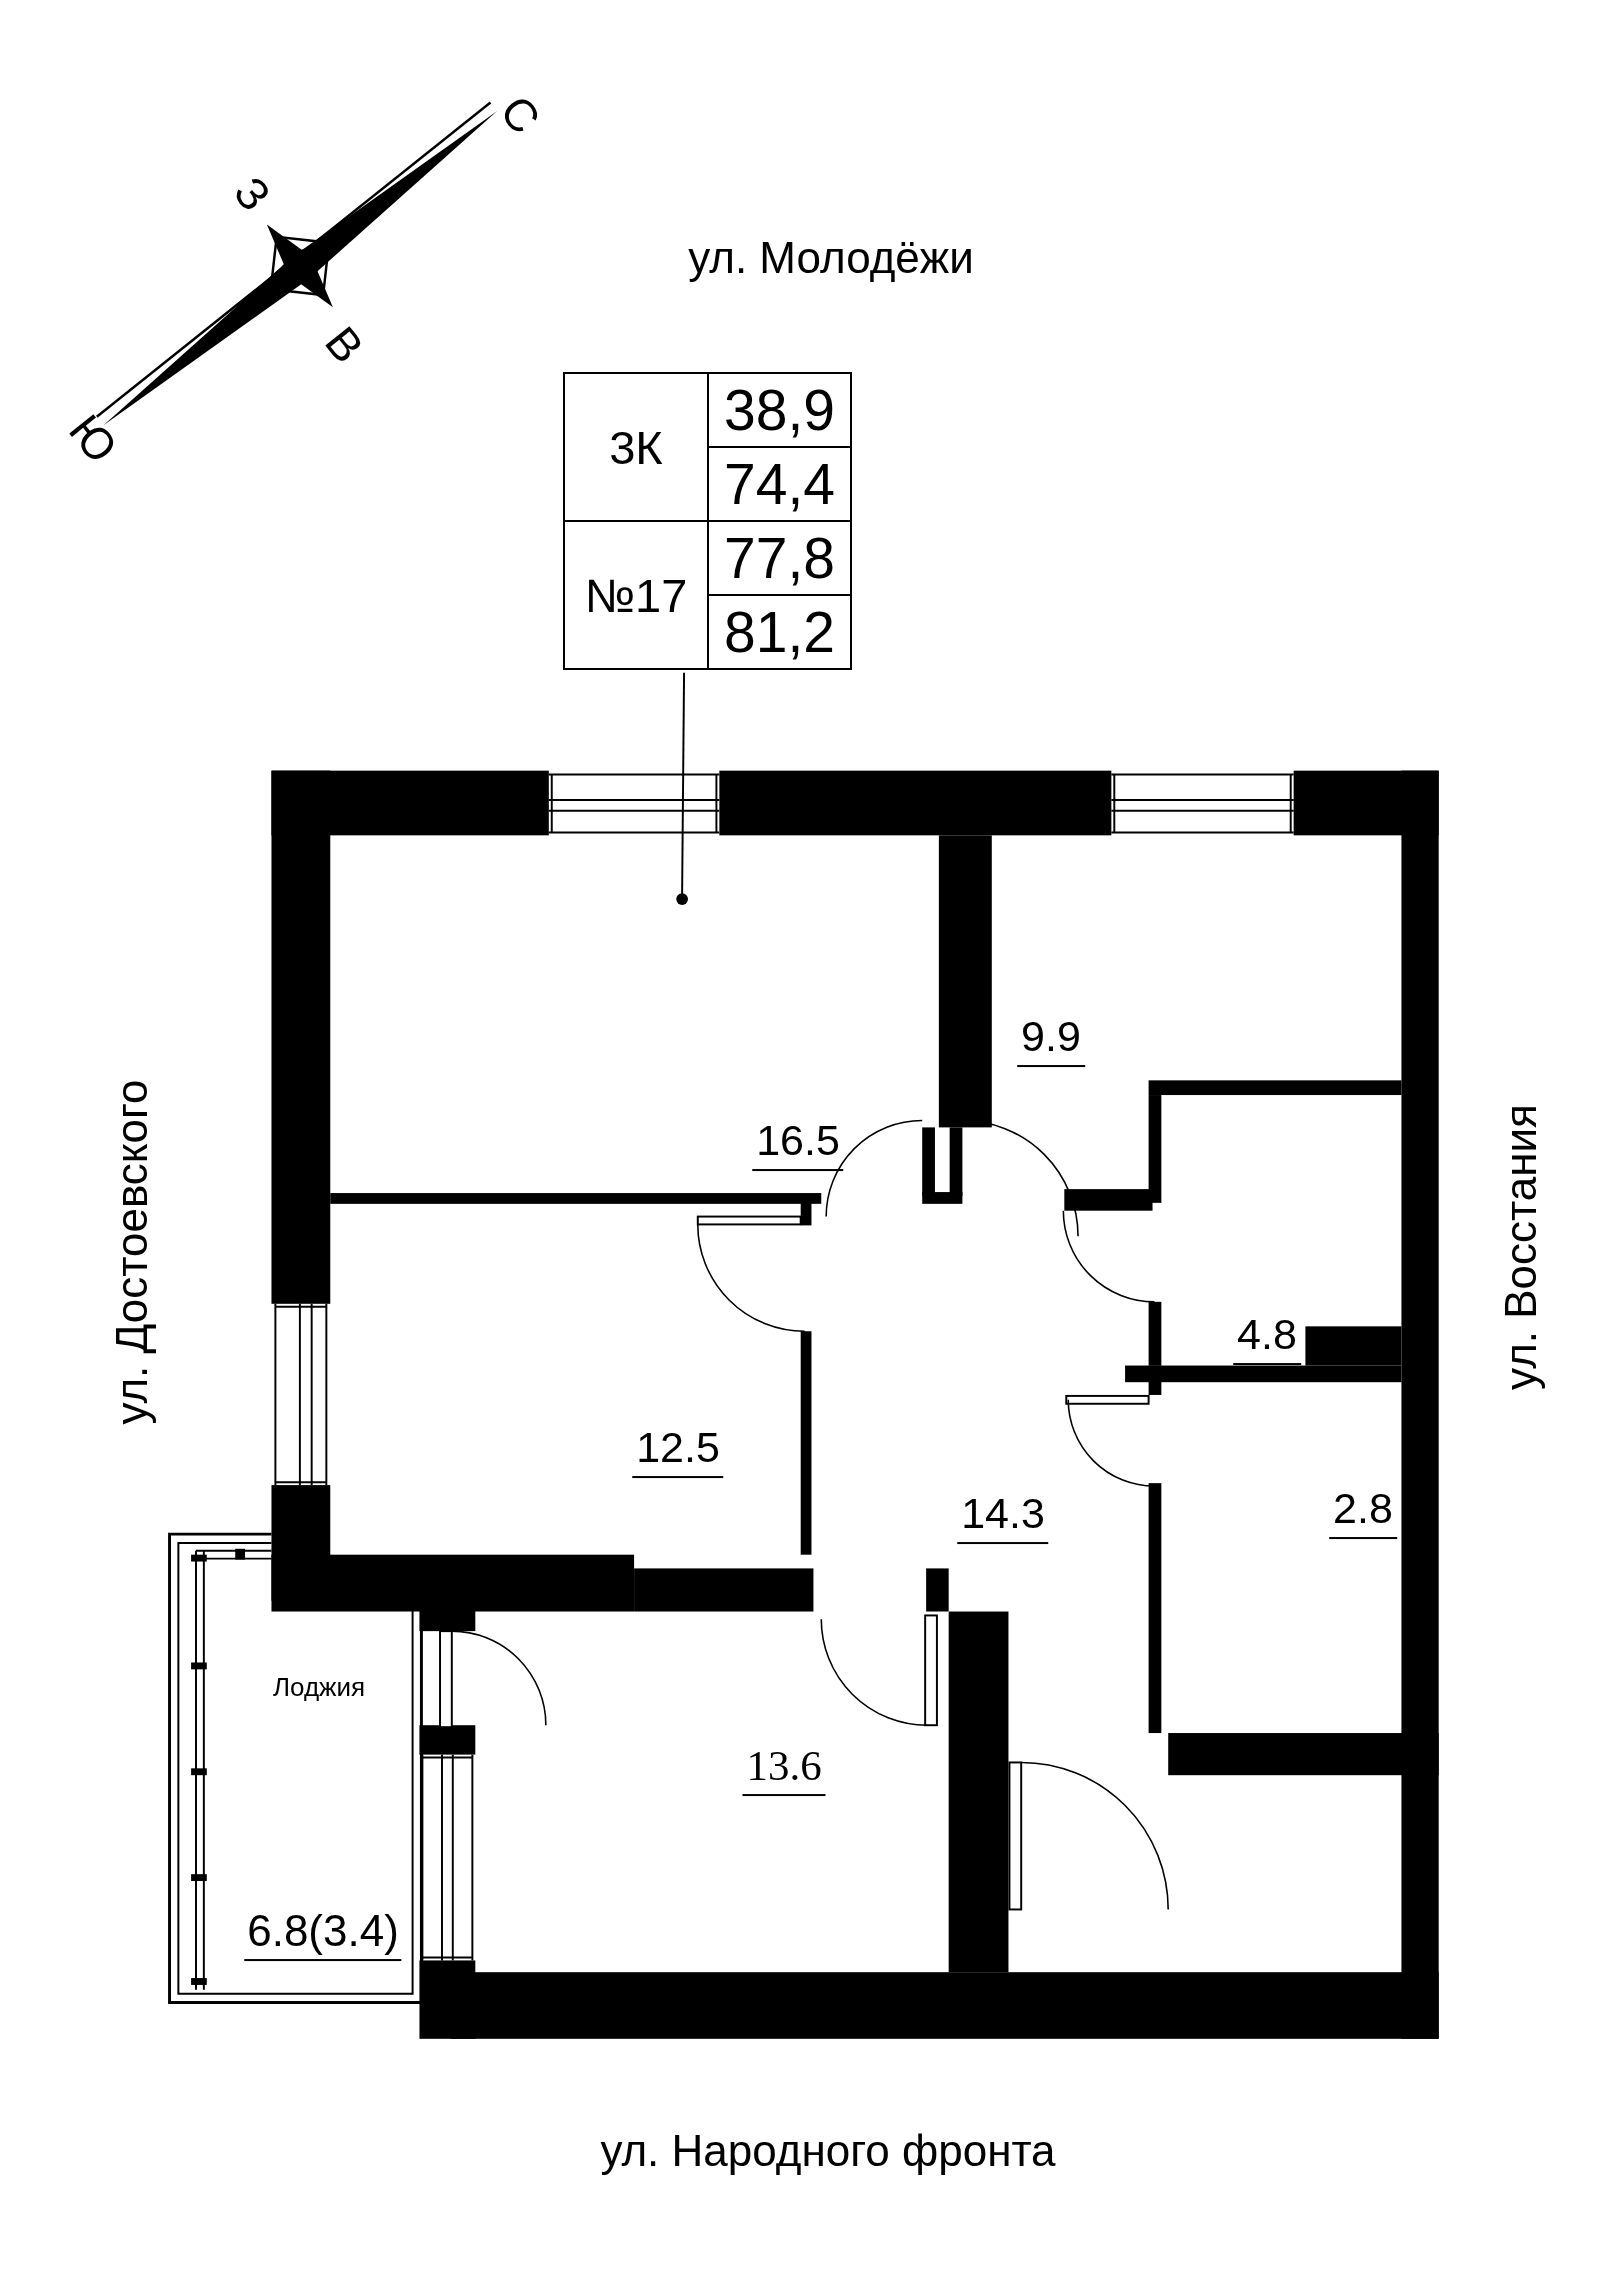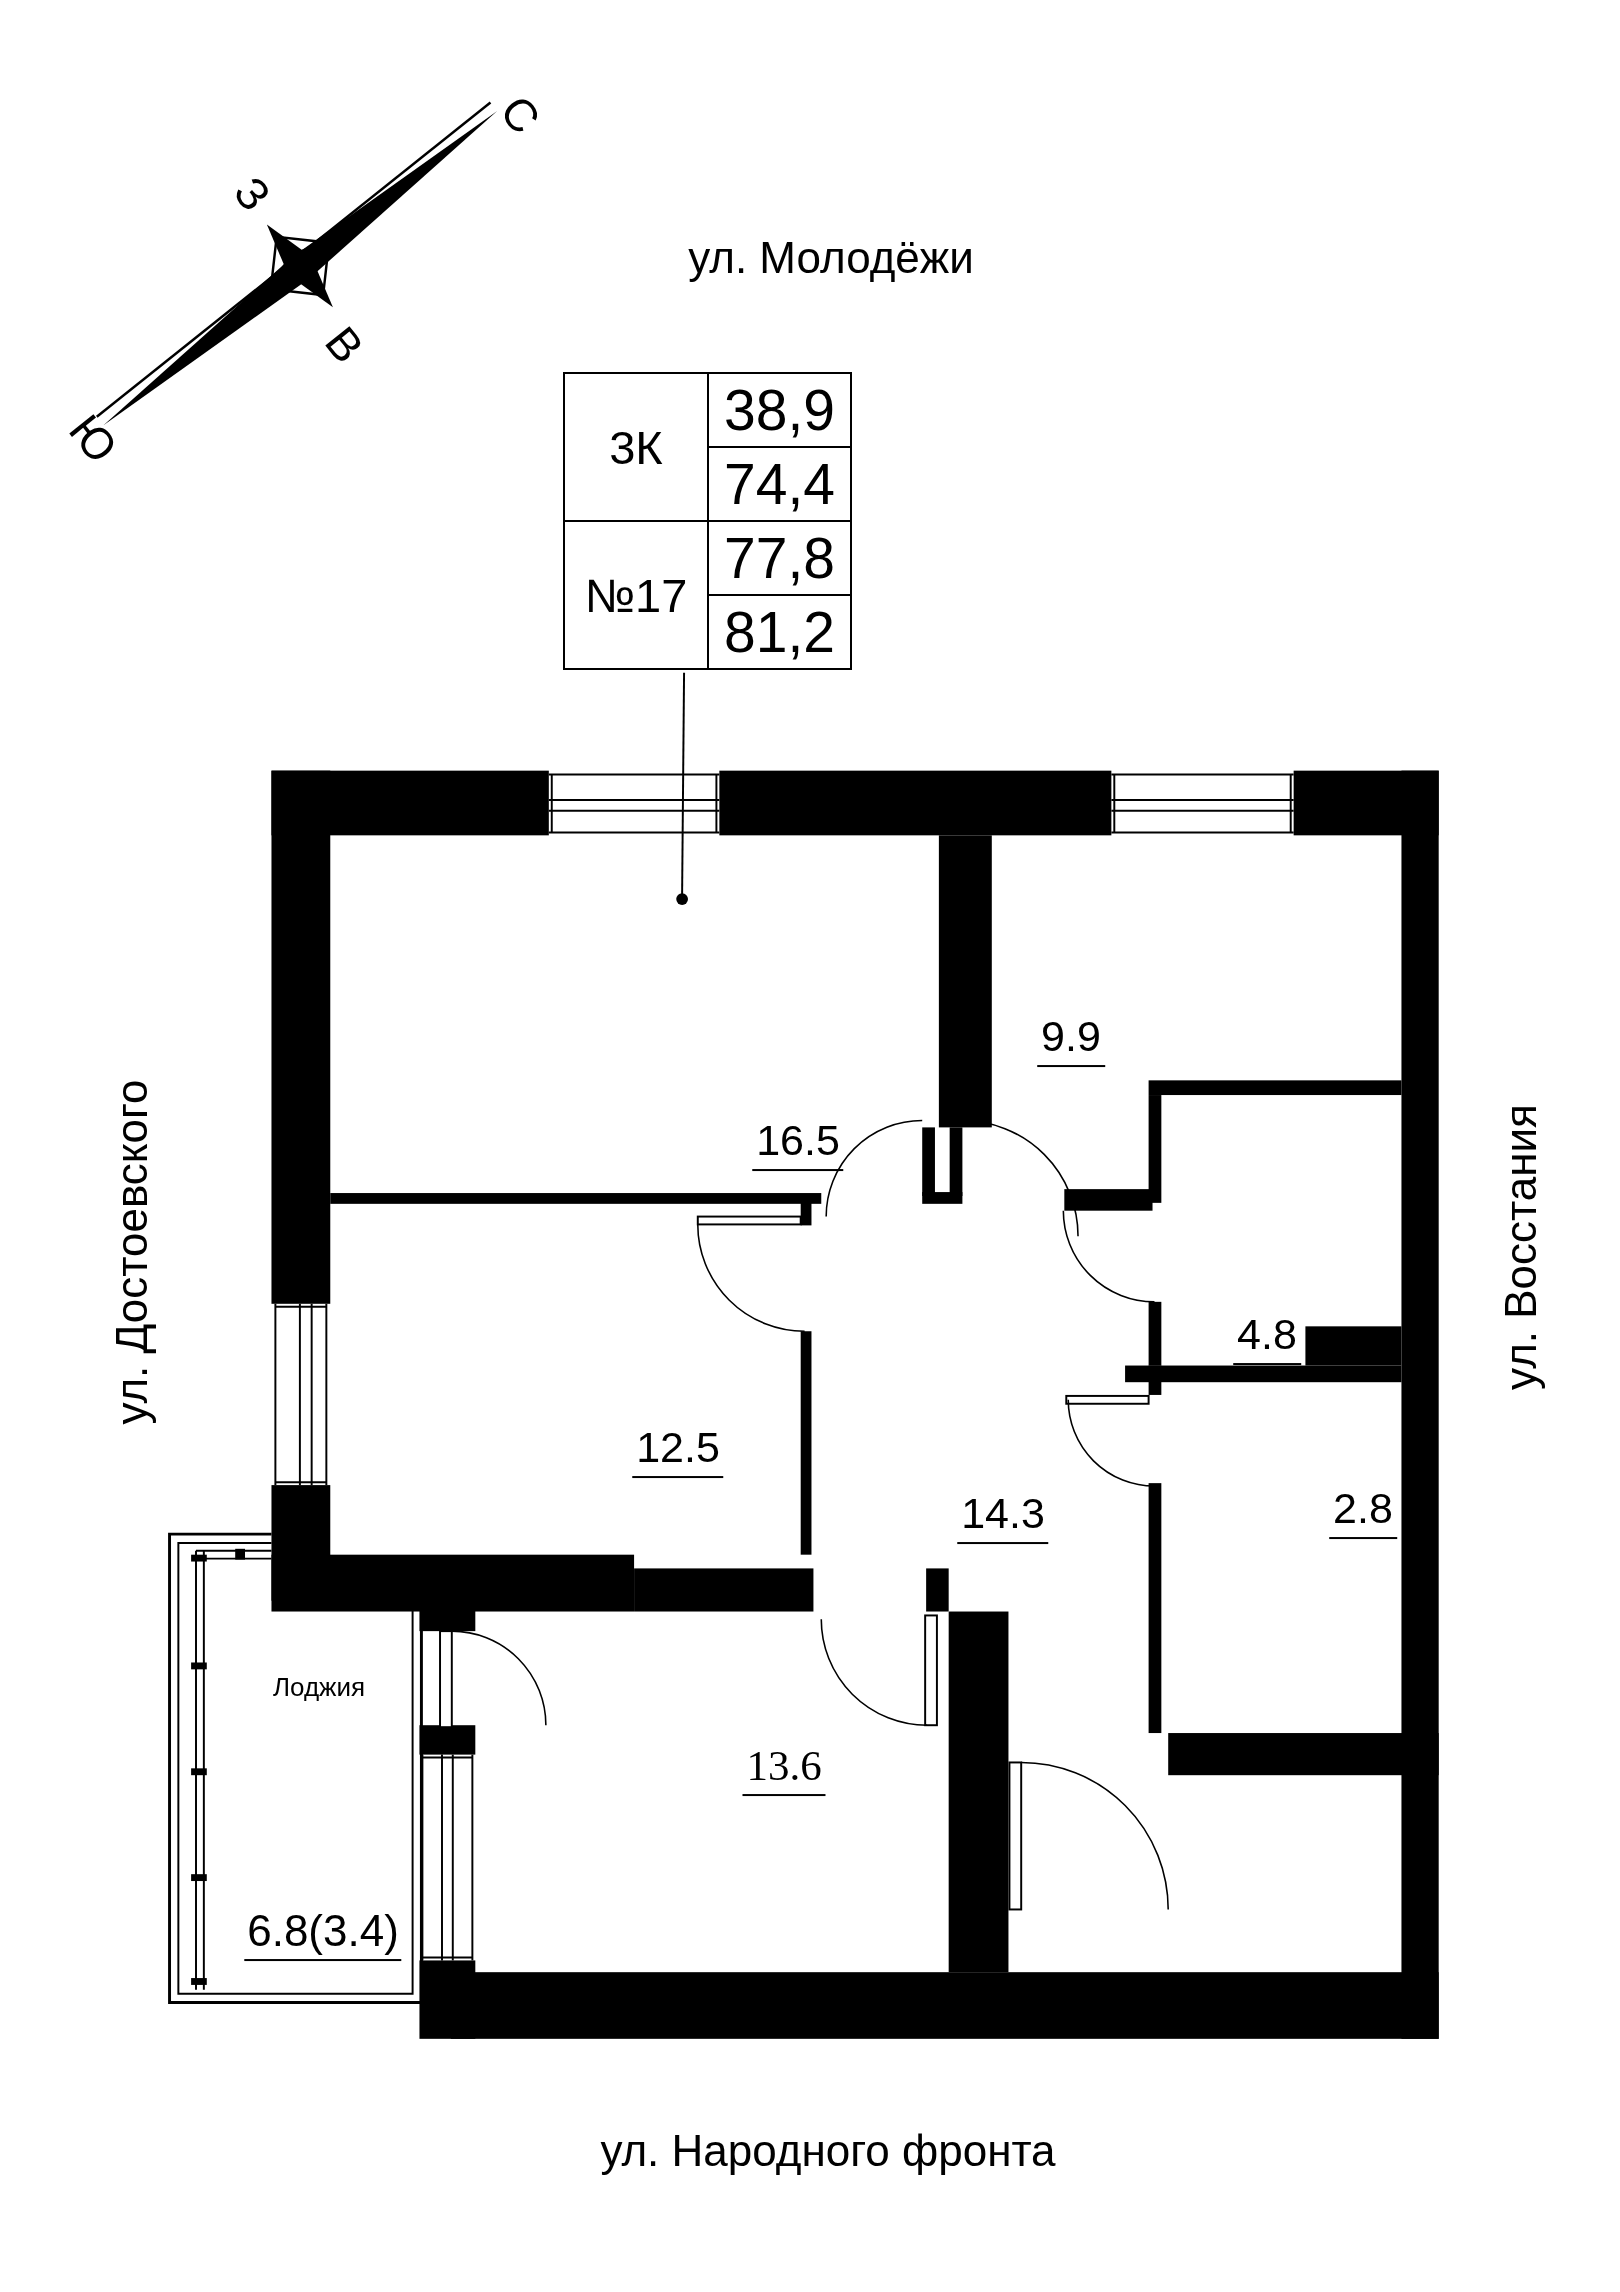--- a/index.html
+++ b/index.html
@@ -19,21 +19,21 @@
   #info-table td{border:2.9px solid #000;text-align:center;vertical-align:middle;
                  font-family:"Liberation Sans",sans-serif;padding:0;}
   td.cell-id{width:142px;font-size:47px;}
   td.cell-num{width:141px;height:72px;font-size:57px;}
   
   #street-top{left:831px;top:258px;}
   #street-left{left:132px;top:1252px;}
   #street-right{left:1521px;top:1247px;}
   #street-bottom{left:828px;top:2151px;}
   #room-16-5{left:798px;top:1145px;}
-  #room-9-9{left:1051px;top:1041px;margin-left:20px;}
+  #room-9-9{left:1051px;top:1041px;}
   #room-12-5{left:678px;top:1452px;}
   #room-14-3{left:1003px;top:1518px;}
   #room-4-8{left:1267px;top:1339px;}
   #room-2-8{left:1363px;top:1513px;}
   #room-13-6{left:784px;top:1770px;font-family:Liberation Serif, serif;}
   #loggia-name{left:319px;top:1687px;}
   #loggia-area{left:323px;top:1935px;}
   #compass-n{left:520px;top:115px;}
   #compass-w{left:252px;top:194px;}
   #compass-e{left:344px;top:345px;}

